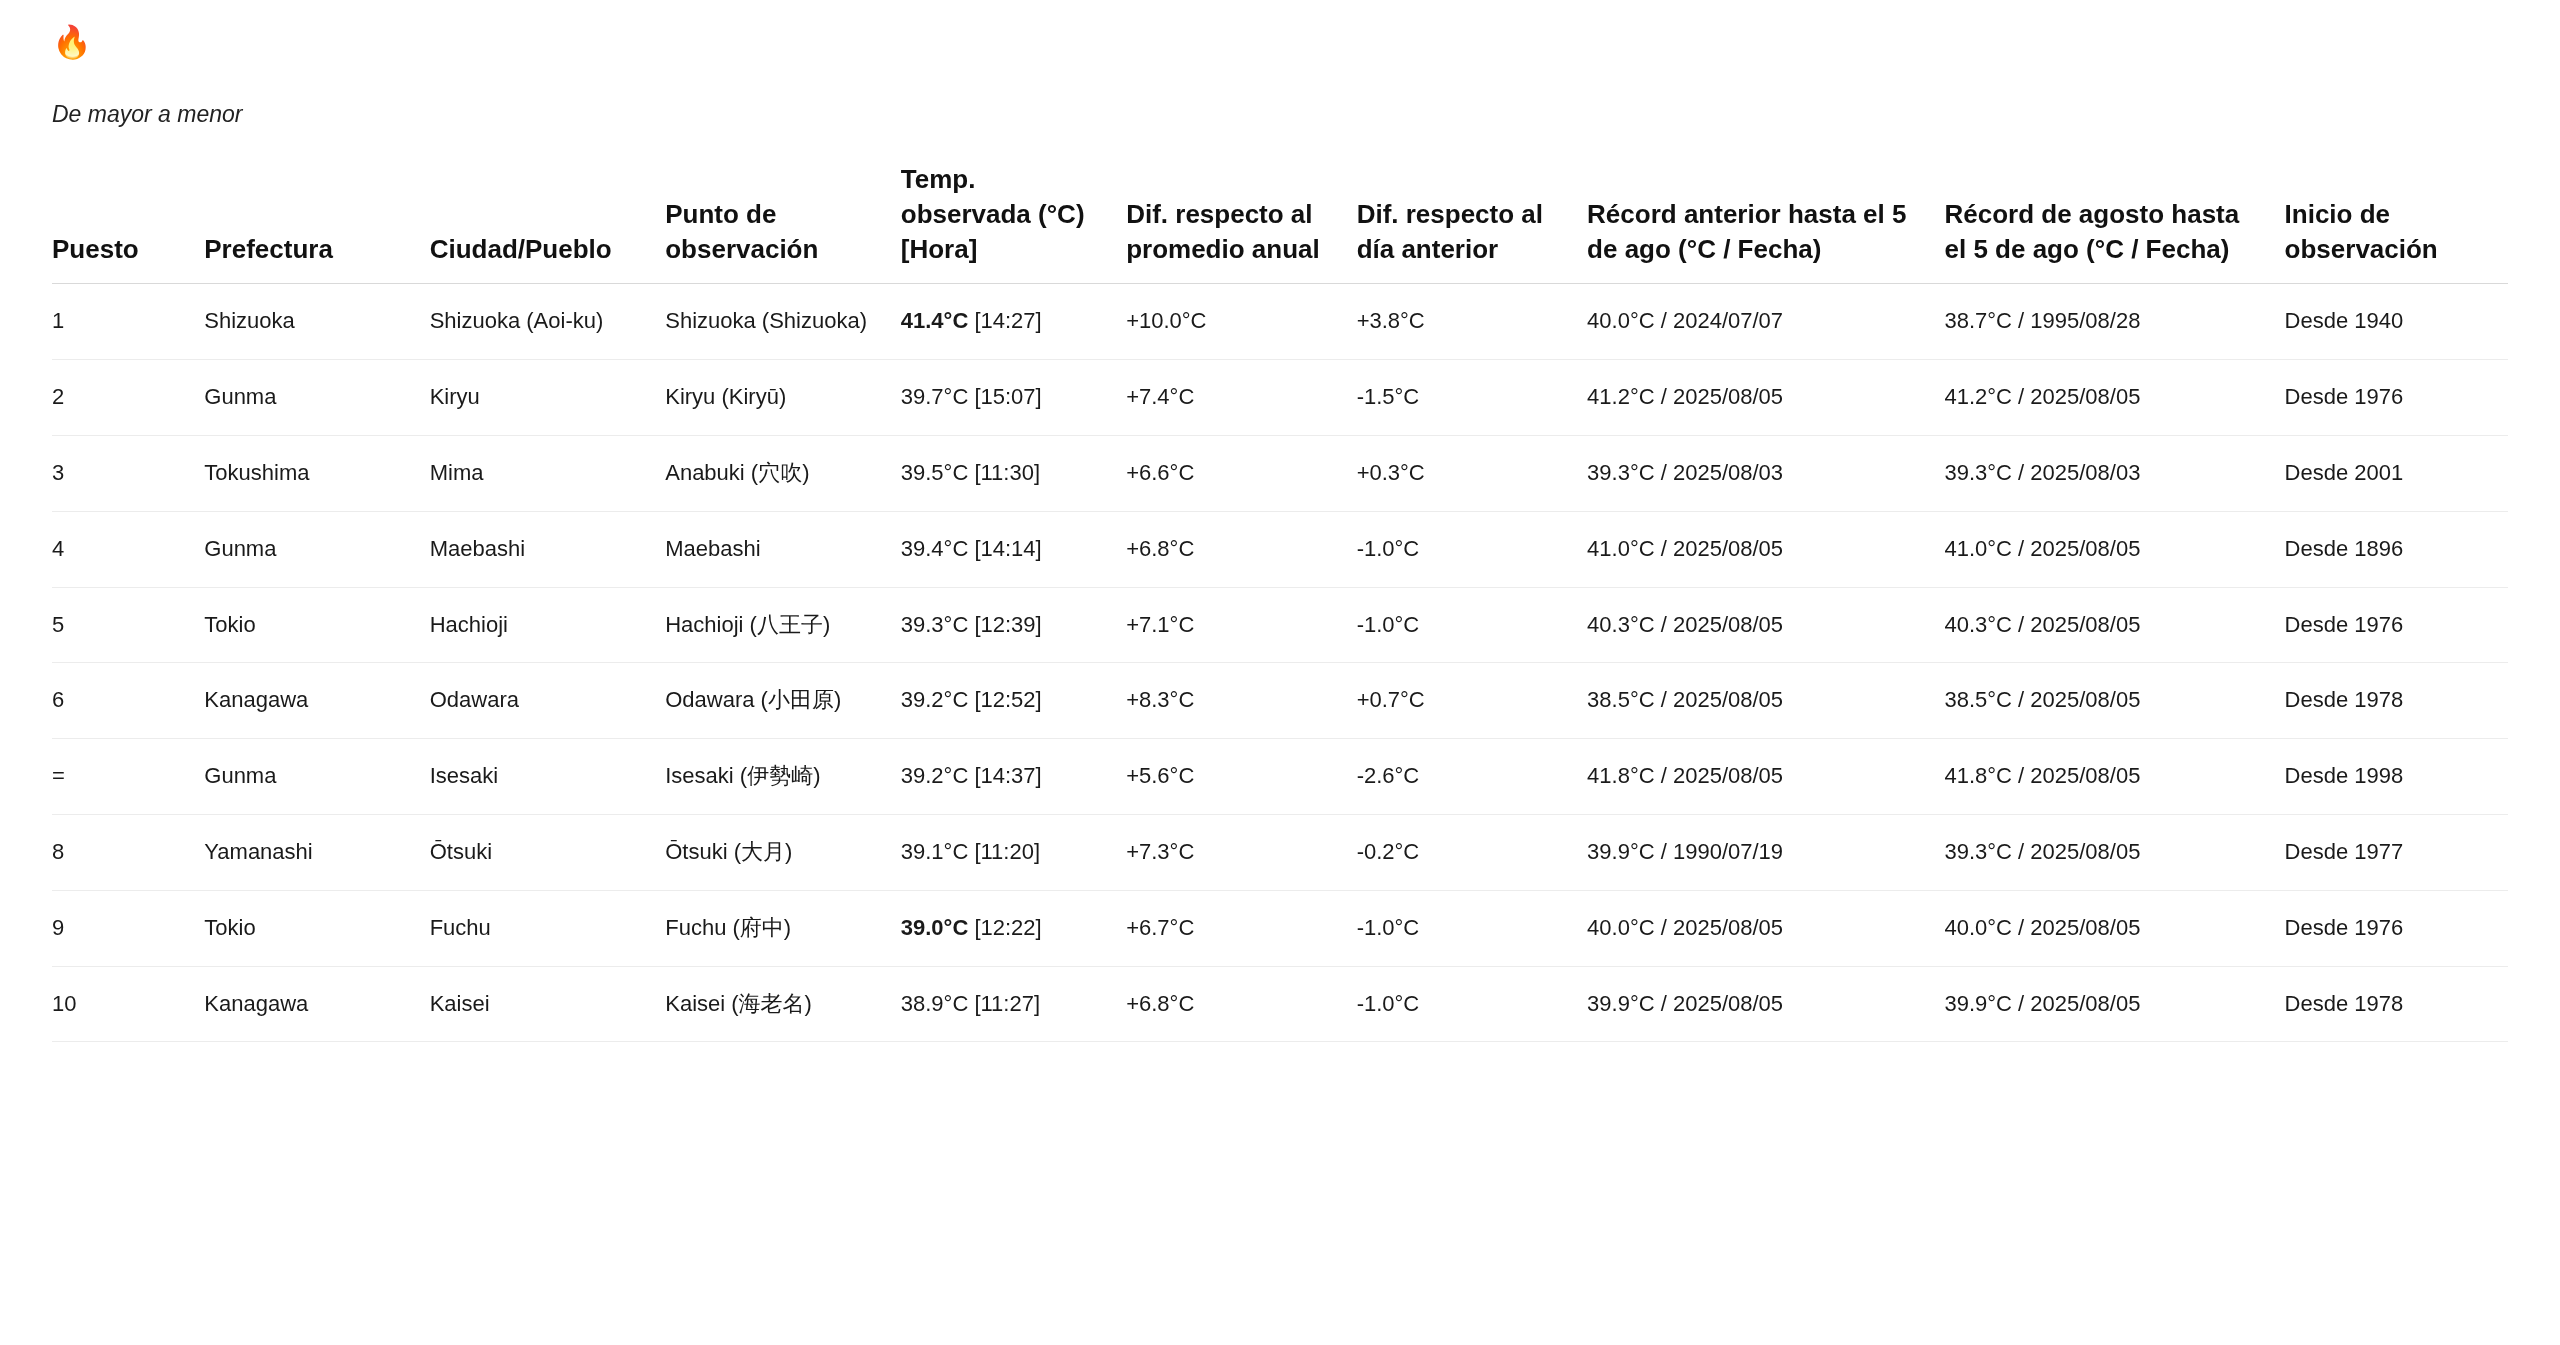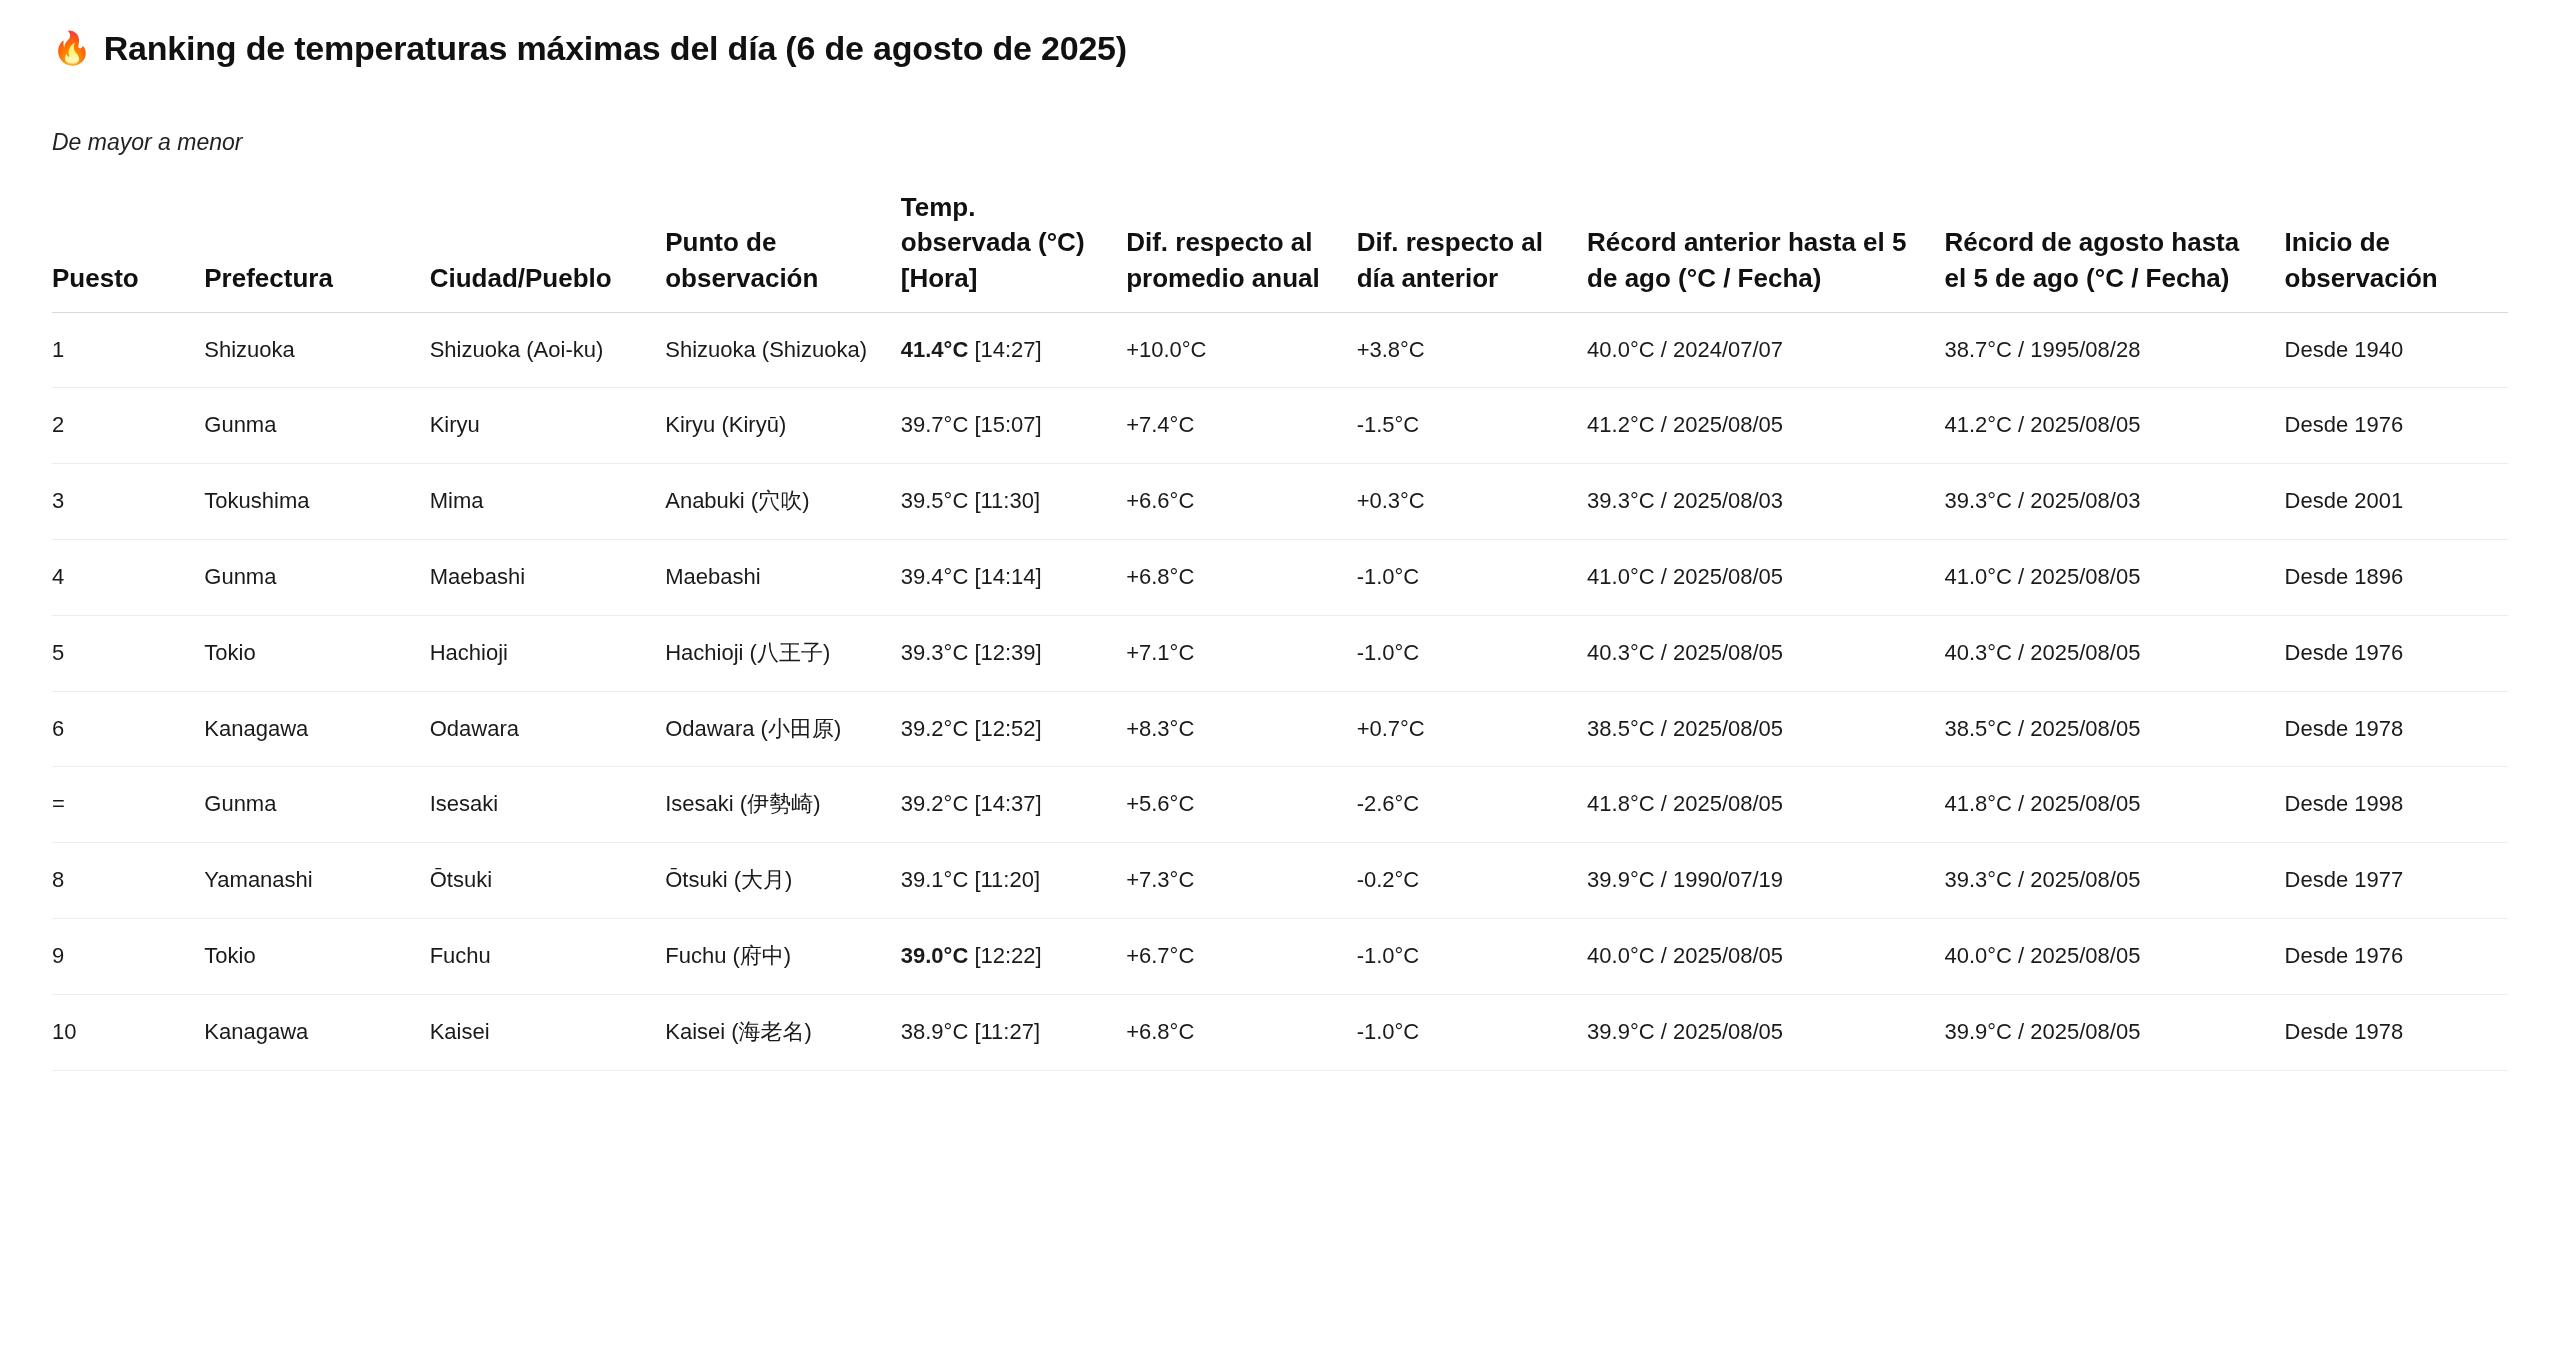--- a/index.html
+++ b/index.html
@@ -32,21 +32,21 @@
   }
   .fire-icon {
     font-size: 32px;
     line-height: 1;
     display: inline-block;
   }
   .subtitle {
     font-style: italic;
     font-size: 23px;
     color: #222222;
-    margin: 56px 0 0 0;
+    margin: 40px 0 0 0;
     line-height: 1.4;
   }
   table.ranking {
     width: 100%;
     border-collapse: collapse;
     margin-top: 32px;
     table-layout: fixed;
   }
   table.ranking thead th {
     text-align: left;
@@ -86,21 +86,20 @@
   .temp-val { font-weight: bold; }
   .temp-hour { font-weight: normal; }
 </style>
 </head>
 <body>
 
 <div class="page">
 
   <h1 class="doc-title">
     <span class="fire-icon">🔥</span>
-    <span>Ranking de temperaturas máximas del día (6 de agosto de 2025)</span>
   </h1>
 
   <p class="subtitle">De mayor a menor</p>
 
   <table class="ranking">
     <colgroup>
       <col class="c-rank">
         <col class="c-pref">
         <col class="c-city">
         <col class="c-point">

